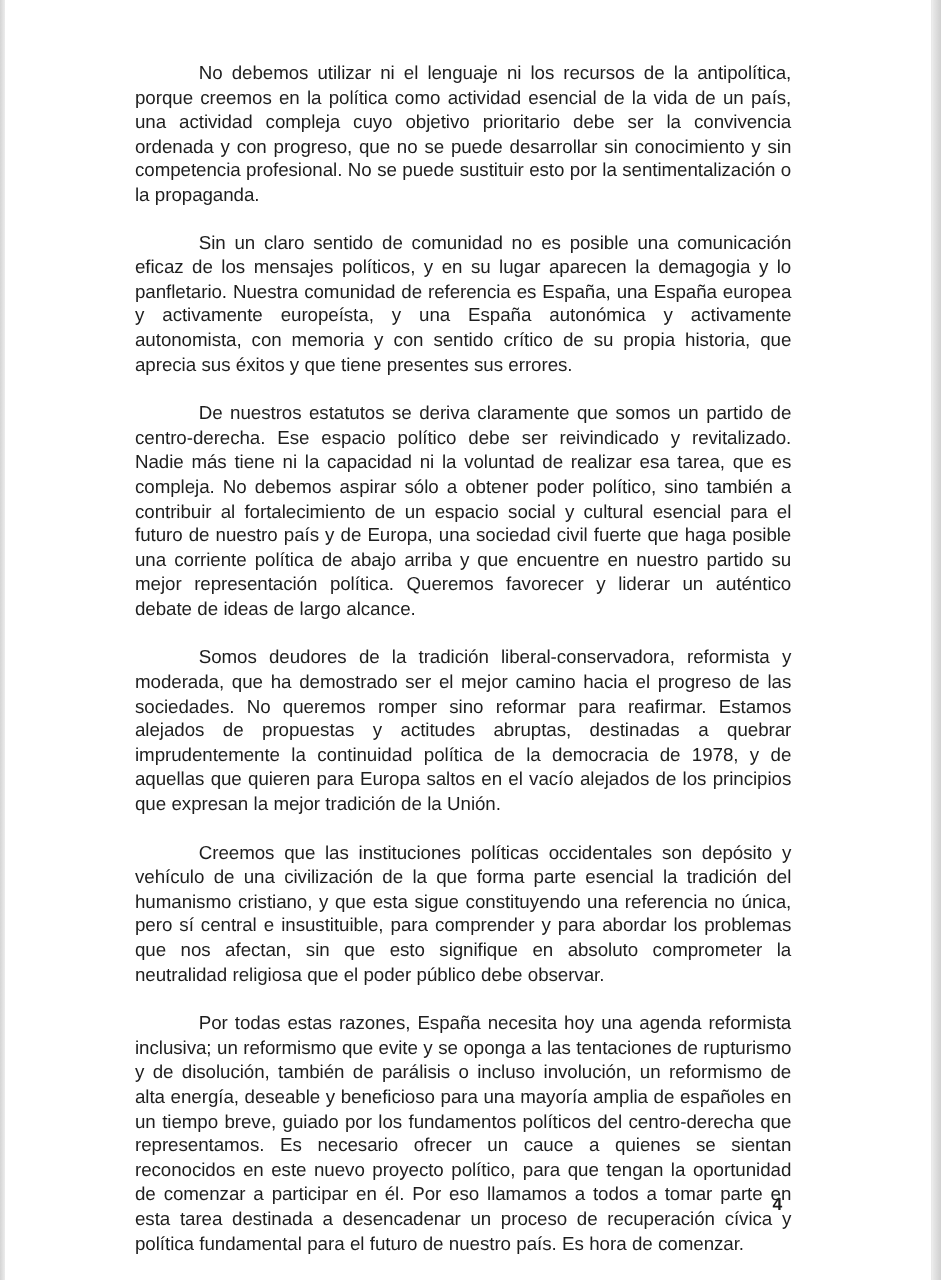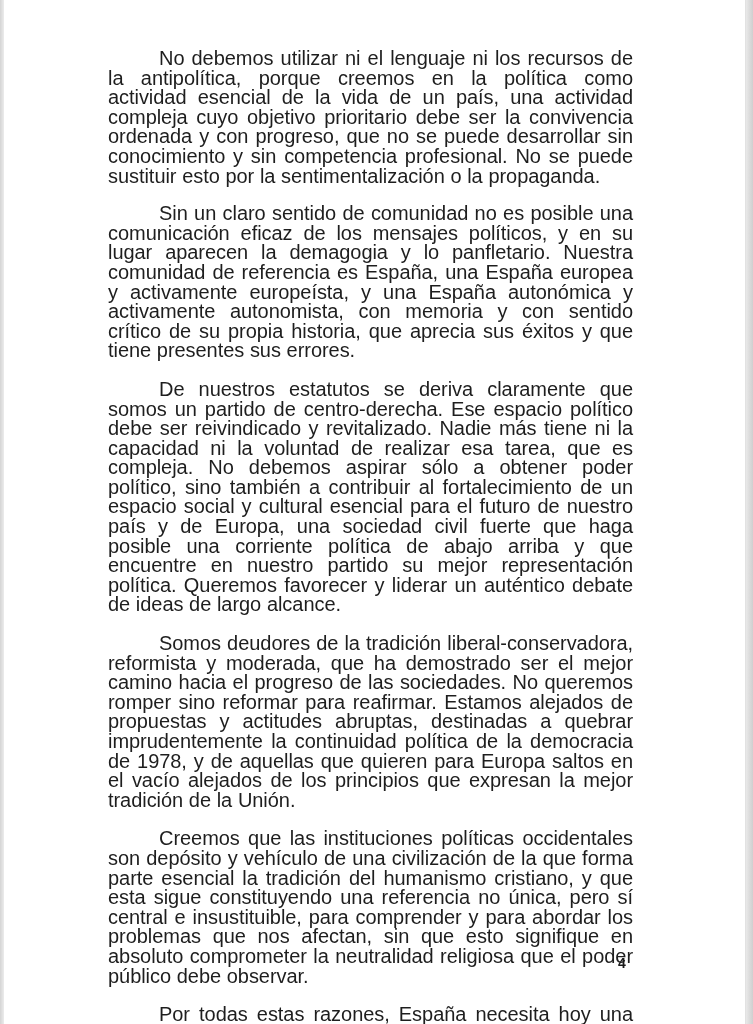--- a/index.html
+++ b/index.html
@@ -29,21 +29,21 @@
       border-left: 1px solid #e2e2e2;
     }
     .page {
       position: absolute;
       left: 108px;
       top: 49px;
       width: 525px;
     }
     .para {
       margin: 0 0 19px 0;
-      font-size: 20px;
+      font-size: 15px;
       line-height: 19.6px;
       text-align: justify;
       text-indent: 51px;
       letter-spacing: -0.05px;
       word-spacing: 0.2px;
     }
     .para:nth-child(1) { margin-bottom: 18px; }
     .page-number {
       position: absolute;
       left: 618px;

